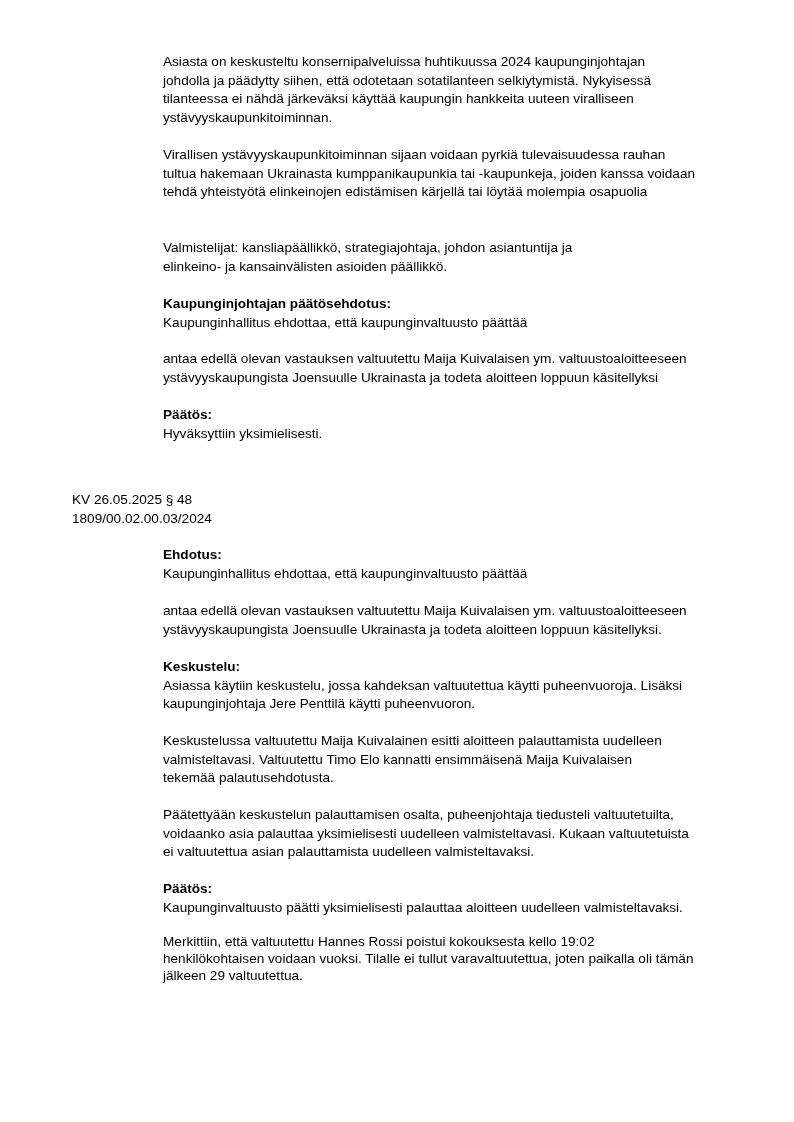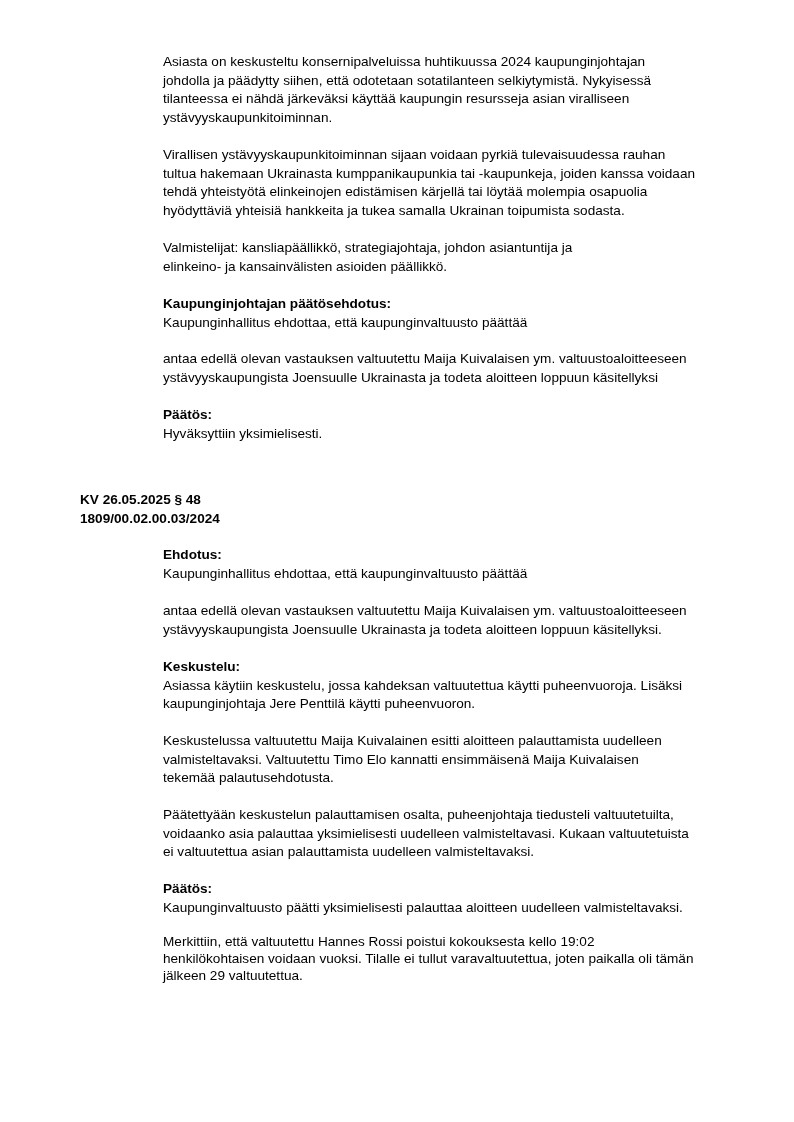--- a/index.html
+++ b/index.html
@@ -1,40 +1,39 @@
 <!DOCTYPE html>
 <html><head>
 <meta charset="utf-8">
 <style>
   html, body { margin: 0; padding: 0; background: #ffffff; }
   body { width: 794px; height: 1122px; position: relative; overflow: hidden;
          font-family: "Liberation Sans", sans-serif; color: #000; font-size: 13.6px; }
   .page { position: absolute; left: 0; top: 0; width: 794px; height: 1122px; border-radius: 14px; }
   .block { position: absolute; left: 163px; width: 580px; line-height: 18.6px; }
-  .meta { position: absolute; left: 80px; line-height: 18.6px; font-weight: bold; }
+  .meta { position: absolute; left: 72px; line-height: 18.6px; }
   .heading { font-weight: bold; }
   p { margin: 0; }
 </style>
 </head>
 <body>
 
 <div class="page">
 
   <div class="block" style="top:53px">
     <p>Asiasta on keskusteltu konsernipalveluissa huhtikuussa 2024 kaupunginjohtajan</p>
     <p>johdolla ja päädytty siihen, että odotetaan sotatilanteen selkiytymistä. Nykyisessä</p>
-    <p>tilanteessa ei nähdä järkeväksi käyttää kaupungin resursseja asian viralliseen</p>
+    <p>tilanteessa ei nähdä järkeväksi käyttää kaupungin hankkeita uuteen viralliseen</p>
     <p>ystävyyskaupunkitoiminnan.</p>
   </div>
 
   <div class="block" style="top:146px">
     <p>Virallisen ystävyyskaupunkitoiminnan sijaan voidaan pyrkiä tulevaisuudessa rauhan</p>
     <p>tultua hakemaan Ukrainasta kumppanikaupunkia tai -kaupunkeja, joiden kanssa voidaan</p>
     <p>tehdä yhteistyötä elinkeinojen edistämisen kärjellä tai löytää molempia osapuolia</p>
-    <p>hyödyttäviä yhteisiä hankkeita ja tukea samalla Ukrainan toipumista sodasta.</p>
   </div>
 
   <div class="block" style="top:239px">
     <p>Valmistelijat: kansliapäällikkö, strategiajohtaja, johdon asiantuntija ja</p>
     <p>elinkeino- ja kansainvälisten asioiden päällikkö.</p>
   </div>
 
   <div class="block" style="top:295px">
     <p class="heading">Kaupunginjohtajan päätösehdotus:</p>
     <p>Kaupunginhallitus ehdottaa, että kaupunginvaltuusto päättää</p>
@@ -66,21 +65,21 @@
   </div>
 
   <div class="block" style="top:658px">
     <p class="heading">Keskustelu:</p>
     <p>Asiassa käytiin keskustelu, jossa kahdeksan valtuutettua käytti puheenvuoroja. Lisäksi</p>
     <p>kaupunginjohtaja Jere Penttilä käytti puheenvuoron.</p>
   </div>
 
   <div class="block" style="top:732px">
     <p>Keskustelussa valtuutettu Maija Kuivalainen esitti aloitteen palauttamista uudelleen</p>
-    <p>valmisteltavaksi. Valtuutettu Timo Elo kannatti ensimmäisenä Maija Kuivalaisen</p>
+    <p>valmisteltavasi. Valtuutettu Timo Elo kannatti ensimmäisenä Maija Kuivalaisen</p>
     <p>tekemää palautusehdotusta.</p>
   </div>
 
   <div class="block" style="top:806px">
     <p>Päätettyään keskustelun palauttamisen osalta, puheenjohtaja tiedusteli valtuutetuilta,</p>
     <p>voidaanko asia palauttaa yksimielisesti uudelleen valmisteltavasi. Kukaan valtuutetuista</p>
     <p>ei valtuutettua asian palauttamista uudelleen valmisteltavaksi.</p>
   </div>
 
   <div class="block" style="top:880px">

